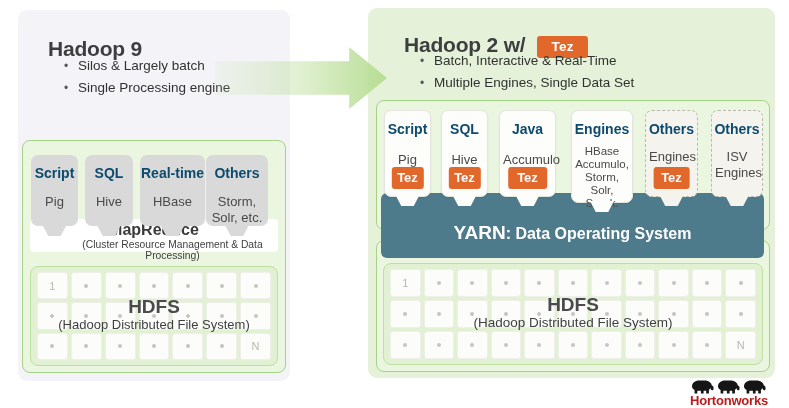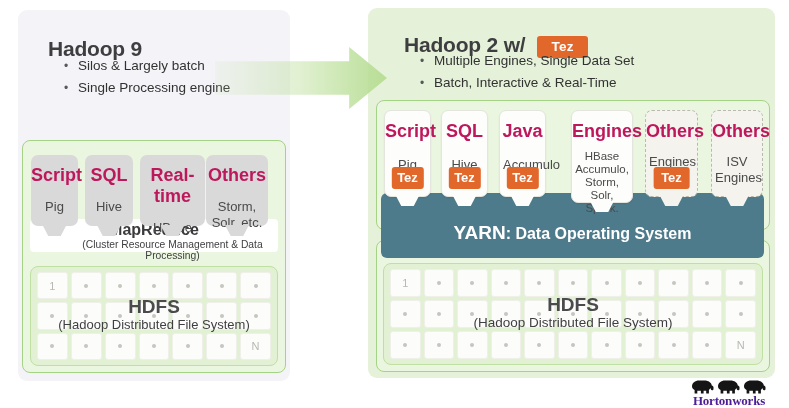--- a/index.html
+++ b/index.html
@@ -42,21 +42,21 @@
   .panel-left .stackbox{left:4px;width:264px;top:130px;height:233px;}
   .panel-right .upperbox{left:8px;width:394px;top:92px;height:130px;}
   .panel-right .lowerbox{left:8px;width:394px;top:232px;height:132px;}
   
   .col{position:absolute;border-radius:7px;box-sizing:border-box;text-align:center;}
   .col .tab{
     position:absolute;bottom:-10px;left:50%;transform:translateX(-50%);
     width:24px;height:11px;background:inherit;
     clip-path:polygon(0 0,100% 0,76% 100%,24% 100%);
   }
-  .col-header{font-weight:bold;font-size:18px;color:#be185d;margin-top:10px;}
+  .col-header{font-weight:bold;font-size:14px;color:#0c4a6e;margin-top:10px;}
   .col-body{font-size:13px;color:#4A4A4A;margin-top:15px;line-height:16px;padding:0 3px;}
   
   .col.gray{background:var(--column-gray,#D9D9D9);top:14px;height:71px;z-index:2;}
   .col.gray .col-body{margin-top:13px;}
   .lc1{left:8px;width:47px;}
   .lc2{left:62px;width:48px;}
   .lc3{left:117px;width:65px;}
   .lc4{left:183px;width:62px;}
   
   .enginebar{
@@ -64,21 +64,21 @@
     text-align:center;z-index:1;
   }
   .engine-title{font-size:16px;font-weight:bold;color:#3A3A3C;margin-top:1px;line-height:19px;}
   .engine-sub{font-size:10.3px;color:#3F3F41;line-height:11px;padding-left:37px;}
   
   .panel-right .col{top:102px;height:87px;z-index:3;}
   .col.white{background:#FDFDFB;border:1px solid #E5E5E0;box-shadow:0 1px 2px rgba(0,0,0,0.07);}
   .col.dashed{background:#F4F3EE;border:1.5px dashed #B9B9AE;}
   .rc1{left:16px;width:47px;}
   .rc2{left:73px;width:47px;}
-  .rc3{left:131px;width:47px;}
+  .rc3{left:131px;width:57px;}
   .rc4{left:203px;width:62px;height:93px !important;}
   .rc5{left:277px;width:53px;}
   .rc6{left:343px;width:52px;}
   .rc4 .col-body{font-size:11.5px;margin-top:8px;line-height:13px;}
   .rc5 .col-body,.rc6 .col-body{margin-top:12px;}
   .col-tez{
     position:absolute;left:50%;transform:translateX(-50%);bottom:7px;
     background:var(--accent-orange,#E2672B);color:#fff;font-weight:bold;font-size:13px;
     width:72%;padding:3px 0 4px;border-radius:3px;
   }
@@ -116,21 +116,21 @@
   .hdfs-sub{font-size:13.5px;color:#3F3F41;line-height:16px;text-align:center;}
   
   .arrow{
     position:absolute;left:215px;top:47px;width:172px;height:62px;z-index:4;
     background:linear-gradient(90deg,rgba(186,222,151,0.10) 0%,rgba(186,222,151,0.45) 50%,var(--arrow-green,#B9DE96) 100%);
     clip-path:polygon(0 23%,78% 23%,78% 0,100% 50%,78% 100%,78% 77%,0 77%);
   }
   
   .logo{position:absolute;right:10px;bottom:1px;width:100px;text-align:center;}
   .logo svg{display:block;margin:0 auto;}
-  .logo-text{font-size:13px;font-weight:bold;color:#4c1d95;letter-spacing:-0.2px;line-height:13px;font-family:Liberation Serif, serif;}
+  .logo-text{font-size:13px;font-weight:bold;color:#b91c1c;letter-spacing:-0.2px;line-height:13px;}
 </style>
 </head>
 <body>
 
 <div class="stage">
 
   <section class="panel panel-left">
     <h1 class="panel-title">Hadoop 9</h1>
     <div class="bullets">
       <div class="bullet">Silos &amp; Largely batch</div>
@@ -232,22 +232,22 @@
         </div>
       </div>
     </div>
   </section>
 
   <div class="arrow"></div>
 
   <section class="panel panel-right">
     <h1 class="panel-title"><span>Hadoop 2 w/</span><span class="tez-inline">Tez</span></h1>
     <div class="bullets">
+      <div class="bullet">Batch, Interactive &amp; Real-Time</div>
       <div class="bullet">Multiple Engines, Single Data Set</div>
-      <div class="bullet">Batch, Interactive &amp; Real-Time</div>
     </div>
 
     <div class="greenbox upperbox"></div>
 
     <div class="col white rc1">
       <div class="col-header">Script</div>
       <div class="col-body">Pig</div>
       <span class="col-tez">Tez</span>
       <span class="tab"></span>
     </div>

